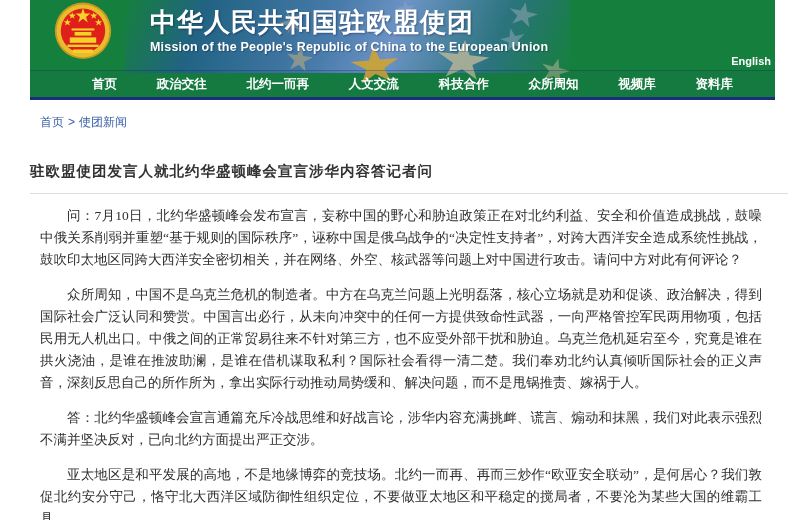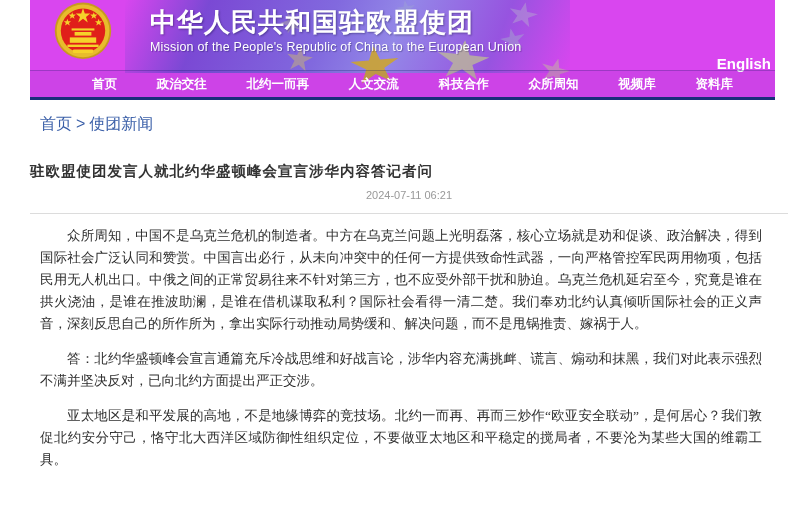--- a/index.html
+++ b/index.html
@@ -3,21 +3,21 @@
 <meta charset="utf-8">
 <style>
   html,body{margin:0;padding:0;}
   body{
     width:800px;height:520px;overflow:hidden;position:relative;
     background:#ffffff;font-family:"Liberation Sans",sans-serif;
   }
   
   .banner{
     position:absolute;left:30px;top:0;width:745px;height:100px;
-    background:#d946ef;border-bottom:3px solid #1b2e7a;box-sizing:border-box;
+    background:#15803d;border-bottom:3px solid #1b2e7a;box-sizing:border-box;
   }
   .flag-band{
     position:absolute;left:95px;top:0;width:445px;height:73px;pointer-events:none;
     background:linear-gradient(112deg,
       rgba(27,56,168,0.0) 0%,
       rgba(45,75,190,0.55) 18%,
       rgba(92,120,215,0.70) 45%,
       rgba(130,152,230,0.80) 60%,
       rgba(70,100,205,0.45) 82%,
       rgba(42,81,200,0) 100%);
@@ -26,40 +26,40 @@
     position:absolute;pointer-events:none;
     clip-path:polygon(50% 0%,61% 35%,98% 35%,68% 57%,79% 91%,50% 70%,21% 91%,32% 57%,2% 35%,39% 35%);
   }
   .emblem{position:absolute;left:22px;top:2px;width:62px;height:60px;}
   .banner-titles{position:absolute;left:120px;top:7px;color:#fff;}
   .banner-title-cn{
     font-size:26px;font-weight:bold;letter-spacing:1px;line-height:30px;
     text-shadow:1px 1px 2px rgba(0,0,40,0.35);white-space:nowrap;
   }
   .banner-title-en{
-    font-size:12.5px;font-weight:normal;margin-top:3px;letter-spacing:0.2px;
+    font-size:12.5px;font-weight:bold;margin-top:3px;letter-spacing:0.2px;
     text-shadow:1px 1px 1px rgba(0,0,40,0.3);white-space:nowrap;
   }
   .english-link{
-    position:absolute;right:4px;top:55px;color:#fff;font-size:15px;font-weight:bold;
+    position:absolute;right:4px;top:55px;color:#fff;font-size:11px;font-weight:bold;
     text-decoration:none;cursor:pointer;
   }
   .nav{
     position:absolute;left:0;bottom:0;width:100%;height:27px;box-sizing:border-box;
     display:flex;align-items:center;justify-content:space-between;
     padding:0 42px 0 62px;border-top:1px solid rgba(10,25,90,0.25);
     background:rgba(16,36,120,0.06);
   }
   .nav-item{
     color:#ffffff;font-size:12.5px;font-weight:bold;text-decoration:none;
     white-space:nowrap;cursor:pointer;
   }
   
   .breadcrumb{
-    position:absolute;left:40px;top:114px;font-size:16px;color:#3a5fa8;
+    position:absolute;left:40px;top:114px;font-size:12px;color:#3a5fa8;
   }
   .breadcrumb a{color:#3a5fa8;text-decoration:none;cursor:pointer;}
   .breadcrumb .sep{margin:0 4px;color:#3a5fa8;}
   
   .article{position:absolute;left:30px;top:152px;width:758px;}
   .article-title{
     margin:10px 0 0 0;
     font-family:"Liberation Serif","DejaVu Serif",serif;
     font-size:14.5px;font-weight:bold;color:#333;letter-spacing:1px;
   }
@@ -127,21 +127,21 @@
       <a class="nav-item">资料库</a>
     </nav>
 </div>
 
 <div class="breadcrumb">
   <a>首页</a><span class="sep">&gt;</span><a>使团新闻</a>
 </div>
 
 <div class="article">
   <h1 class="article-title">驻欧盟使团发言人就北约华盛顿峰会宣言涉华内容答记者问</h1>
-  <div class="article-date">2024-07-11 06:21</div>
   <hr class="article-rule">
   <div class="article-body">
 
+  <p>问：7月10日，北约华盛顿峰会发布宣言，妄称中国的野心和胁迫政策正在对北约利益、安全和价值造成挑战，鼓噪中俄关系削弱并重塑“基于规则的国际秩序”，诬称中国是俄乌战争的“决定性支持者”，对跨大西洋安全造成系统性挑战，鼓吹印太地区同跨大西洋安全密切相关，并在网络、外空、核武器等问题上对中国进行攻击。请问中方对此有何评论？</p>
       <p>众所周知，中国不是乌克兰危机的制造者。中方在乌克兰问题上光明磊落，核心立场就是劝和促谈、政治解决，得到国际社会广泛认同和赞赏。中国言出必行，从未向冲突中的任何一方提供致命性武器，一向严格管控军民两用物项，包括民用无人机出口。中俄之间的正常贸易往来不针对第三方，也不应受外部干扰和胁迫。乌克兰危机延宕至今，究竟是谁在拱火浇油，是谁在推波助澜，是谁在借机谋取私利？国际社会看得一清二楚。我们奉劝北约认真倾听国际社会的正义声音，深刻反思自己的所作所为，拿出实际行动推动局势缓和、解决问题，而不是甩锅推责、嫁祸于人。</p>
       <p>答：北约华盛顿峰会宣言通篇充斥冷战思维和好战言论，涉华内容充满挑衅、谎言、煽动和抹黑，我们对此表示强烈不满并坚决反对，已向北约方面提出严正交涉。</p>
       <p>亚太地区是和平发展的高地，不是地缘博弈的竞技场。北约一而再、再而三炒作“欧亚安全联动”，是何居心？我们敦促北约安分守己，恪守北大西洋区域防御性组织定位，不要做亚太地区和平稳定的搅局者，不要沦为某些大国的维霸工具。</p>
     </div>
 </div>
 
 </body></html>

